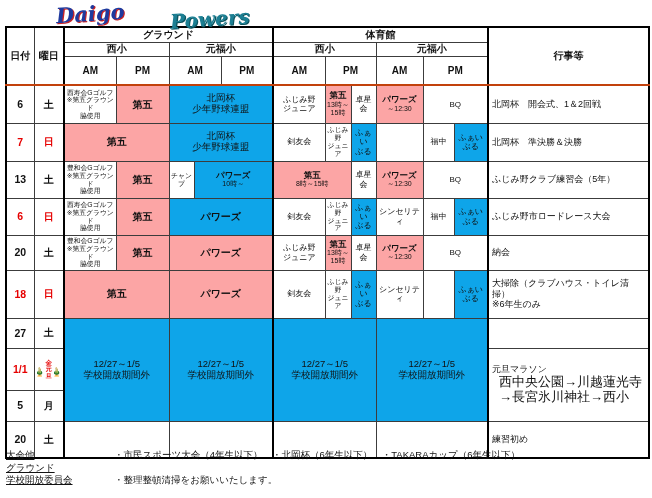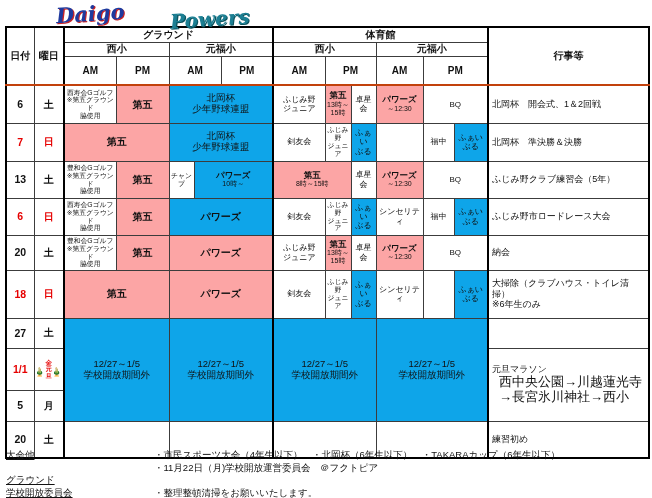--- a/index.html
+++ b/index.html
@@ -45,21 +45,21 @@
   .fb { font-size:7px; }
   .fb div:first-child { font-size:8.5px; font-weight:bold; }
   .ev { text-align:left; padding:1px 3px; font-size:9px; }
   .ev .t2 { font-size:13px; padding-left:7px; }
 
   .ny-kin { font-size:6.5px; color:#e60000; font-weight:bold; line-height:1.1; }
   .ny-row { display:flex; align-items:center; justify-content:center; font-size:9px; line-height:1.1; }
   .ny-gantan { font-size:6px; color:#e60000; font-weight:bold; }
 
   .notes { position:absolute; left:6px; top:449px; width:644px; font-size:9.5px; }
-  .note-row { display:flex; line-height:12px; margin-bottom:0.5px;gap:40px; }
+  .note-row { display:flex; line-height:12px; margin-bottom:0.5px; }
   .note-label { width:108px; flex:none; text-decoration:underline; }
   .note-text { flex:1; white-space:nowrap; }
 </style>
 </head>
 <body>
 
 <div class="page">
   <div class="logo logo-daigo">Daigo</div>
   <div class="logo logo-powers">Powers</div>
   <table class="schedule">
@@ -390,24 +390,20 @@
           </td>
         </tr>
       </tbody>
     </table>
   <div class="notes">
       <div class="note-row">
         <span class="note-label">大会他</span>
         <span class="note-text">・市民スポーツ大会（4年生以下）　・北岡杯（6年生以下）　・TAKARAカップ（6年生以下）</span>
       </div>
       <div class="note-row">
-        <span class="note-label" style="text-decoration: none;"></span>
-        <span class="note-text">・11月22日（月)学校開放運営委員会　＠フクトピア</span>
-      </div>
-      <div class="note-row">
         <span class="note-label">グラウンド</span>
       </div>
       <div class="note-row">
         <span class="note-label">学校開放委員会</span>
         <span class="note-text">・整理整頓清掃をお願いいたします。</span>
       </div>
     </div>
 </div>
 
 </body></html>

